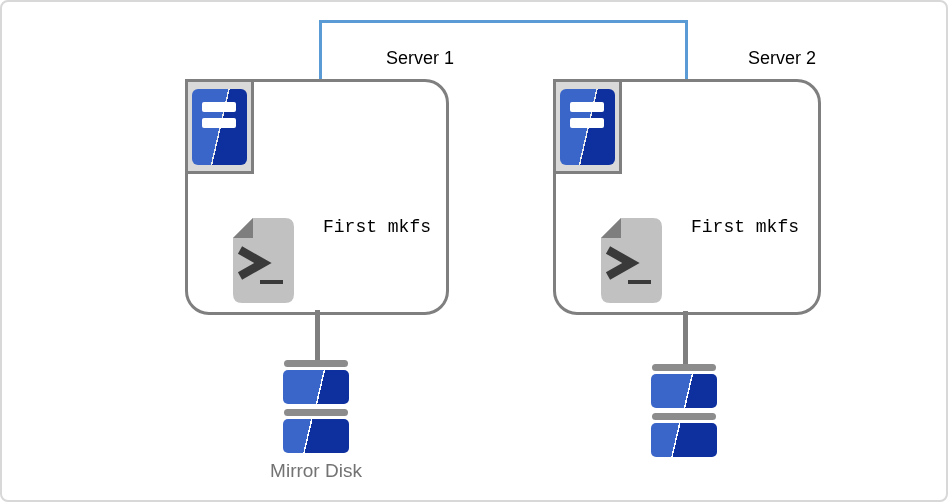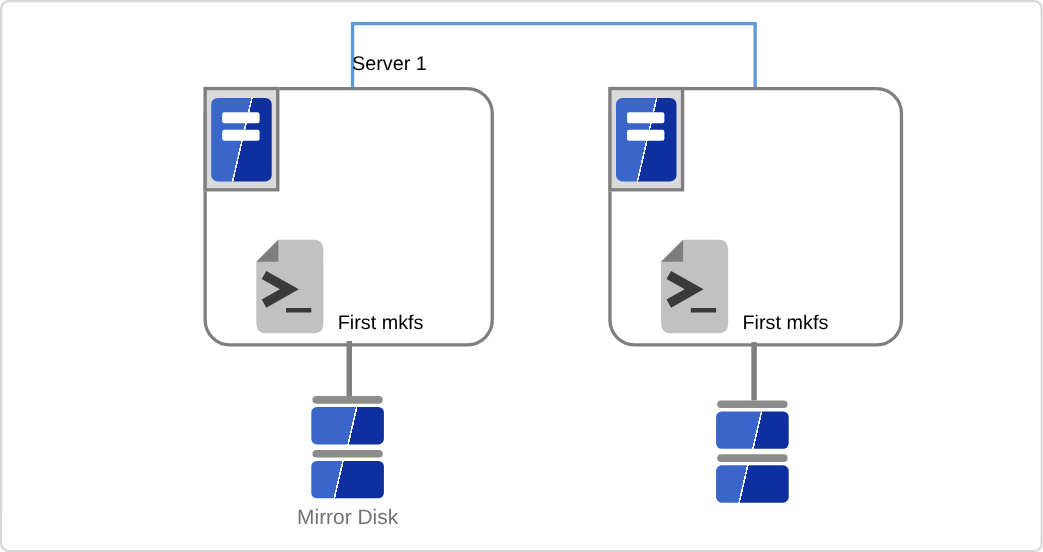--- a/index.html
+++ b/index.html
@@ -3,42 +3,42 @@
 <meta charset="utf-8">
 <style>
   html,body{margin:0;padding:0;background:#fff;font-family:"Liberation Sans",sans-serif;}
   .frame{
     position:relative;width:948px;height:502px;box-sizing:border-box;
     background:#ffffff;border:2px solid #D8D8D8;border-radius:8px;overflow:hidden;
   }
   svg.connection{position:absolute;left:0;top:0;width:948px;height:502px;pointer-events:none;}
   .server-label{
     position:absolute;top:44px;height:24px;line-height:24px;
-    font-size:18px;color:#000;text-align:left;white-space:nowrap;
+    font-size:18px;color:#000;text-align:right;white-space:nowrap;
   }
   .server-label.s1{left:318px;width:134px;}
   .server-label.s2{left:684px;width:130px;}
   .server-box{
     position:absolute;top:77px;height:236px;box-sizing:border-box;
     background:#fff;border:3px solid #7F7F7F;border-radius:24px;
   }
   .server-box.b1{left:183px;width:264px;}
   .server-box.b2{left:551px;width:268px;}
   .corner-icon{
     position:absolute;left:-3px;top:-3px;width:69px;height:95px;box-sizing:border-box;
     background:#D9D9D9;border:3px solid #7F7F7F;
   }
   .tower{
     position:absolute;left:4px;top:7px;width:55px;height:76px;border-radius:6px;
     background:linear-gradient(103deg,#3B66C9 0%,#3B66C9 50%,rgba(255,255,255,0.5) 50%,rgba(255,255,255,0.5) 52%,#0D309E 52%,#0D309E 100%);
   }
   .slot{position:absolute;left:10px;width:34px;height:10px;background:#fff;border-radius:2px;}
   .slot.sl1{top:13px;}
   .slot.sl2{top:29px;}
-  .process-row{position:absolute;left:44px;top:135px;display:flex;align-items:flex-end;gap:12px;}
+  .process-row{position:absolute;left:44px;top:135px;display:flex;align-items:flex-start;gap:28px;font-family:Liberation Mono, monospace;}
   .process-label{font-size:18px;color:#000;white-space:nowrap;}
   .connector{position:absolute;width:5px;background:#7F7F7F;}
   .connector.c1{left:313px;top:308px;height:50px;}
   .connector.c2{left:681px;top:309px;height:53px;}
   .disk{position:absolute;width:66px;}
   .disk.d1{left:281px;top:358px;}
   .disk.d2{left:649px;top:362px;}
   .disk-bar{height:7px;margin:0 1px;background:#8C8C8C;border-radius:3.5px;}
   .disk-bar.mid{margin-top:5px;}
   .disk-rect{height:34px;margin-top:3px;border-radius:5px;}
@@ -56,20 +56,21 @@
 </head>
 <body>
 
 <div class="frame">
 
   <svg class="connection" viewBox="0 0 948 502">
     <path d="M318.5 80 V19.5 H684.5 V80" fill="none" stroke="#5B9BD5" stroke-width="3"></path>
   </svg>
 
   <div class="server-label s1">Server 1</div>
+  <div class="server-label s2">Server 2</div>
 
   <div class="server-box b1">
     <div class="corner-icon">
       <div class="tower">
         <div class="slot sl1"></div>
         <div class="slot sl2"></div>
       </div>
     </div>
     <div class="process-row">
       <svg width="63" height="87" viewBox="0 0 63 87">

